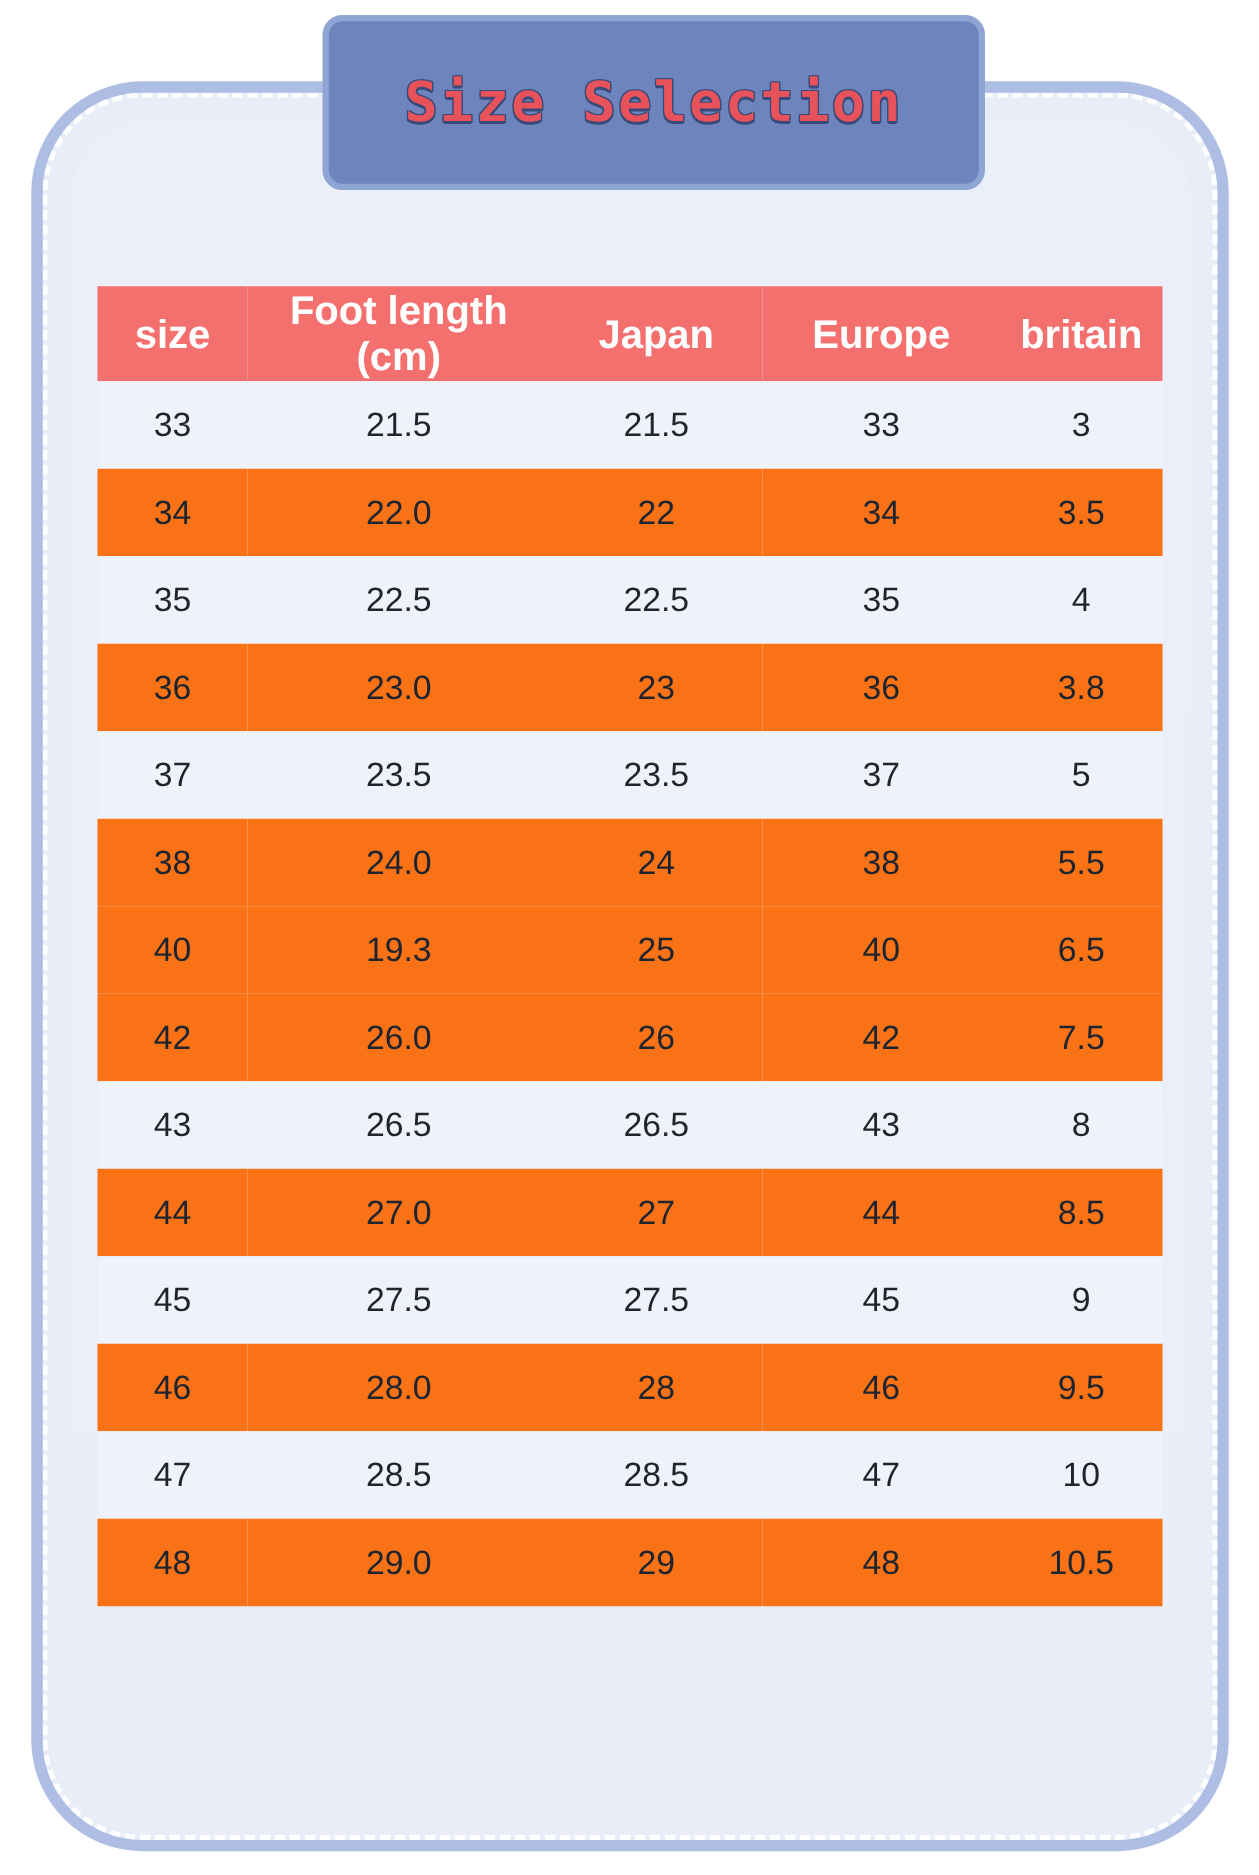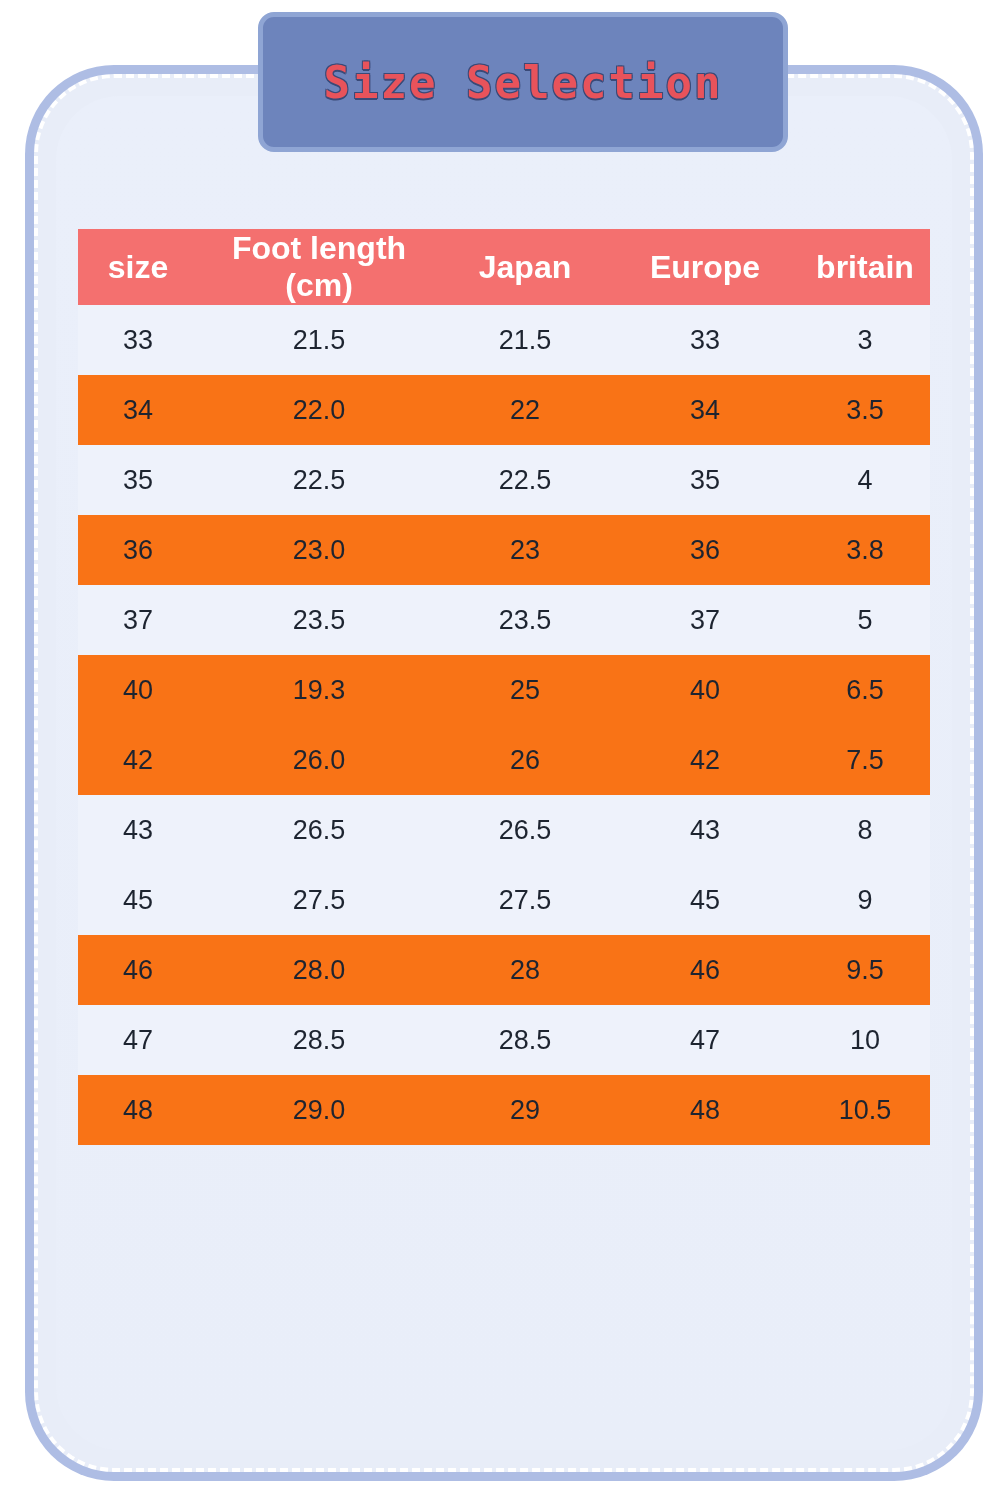--- a/index.html
+++ b/index.html
@@ -180,40 +180,54 @@
             <td>3.8</td>
           </tr>
           <tr class="row-odd">
             <td>37</td>
             <td>23.5</td>
             <td>23.5</td>
             <td>37</td>
             <td>5</td>
           </tr>
           <tr class="row-even">
+            <td>38</td>
+            <td>24.0</td>
+            <td>24</td>
+            <td>38</td>
+            <td>5.5</td>
+          </tr>
+          <tr class="row-even">
             <td>40</td>
             <td>19.3</td>
             <td>25</td>
             <td>40</td>
             <td>6.5</td>
           </tr>
           <tr class="row-even">
             <td>42</td>
             <td>26.0</td>
             <td>26</td>
             <td>42</td>
             <td>7.5</td>
           </tr>
           <tr class="row-odd">
             <td>43</td>
             <td>26.5</td>
             <td>26.5</td>
             <td>43</td>
             <td>8</td>
           </tr>
+          <tr class="row-even">
+            <td>44</td>
+            <td>27.0</td>
+            <td>27</td>
+            <td>44</td>
+            <td>8.5</td>
+          </tr>
           <tr class="row-odd">
             <td>45</td>
             <td>27.5</td>
             <td>27.5</td>
             <td>45</td>
             <td>9</td>
           </tr>
           <tr class="row-even">
             <td>46</td>
             <td>28.0</td>

